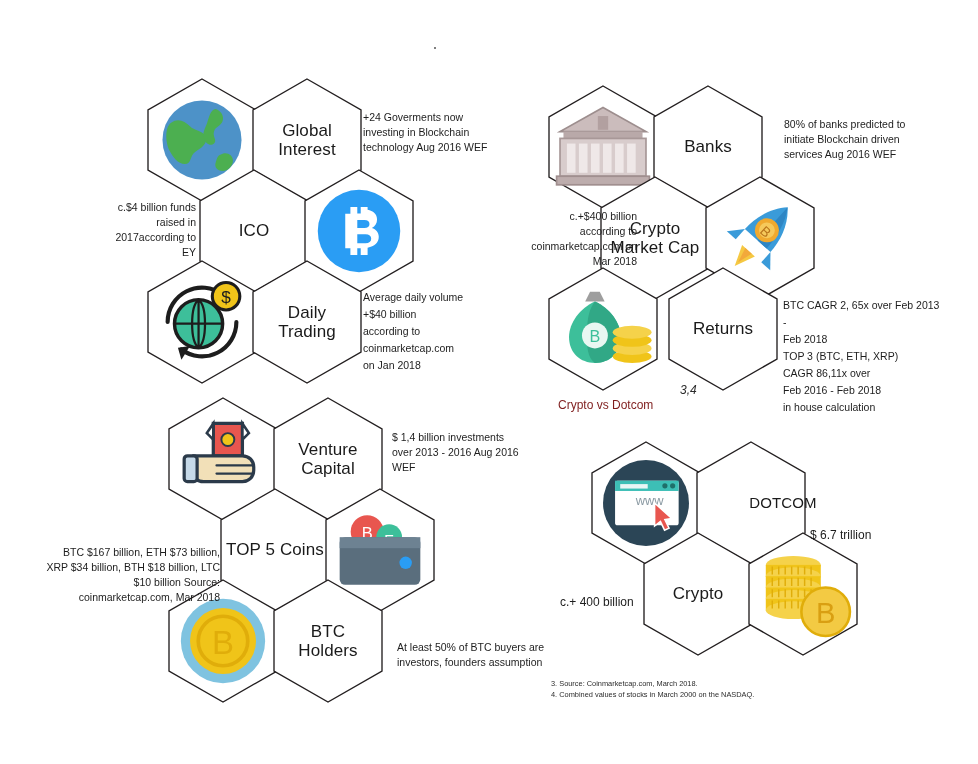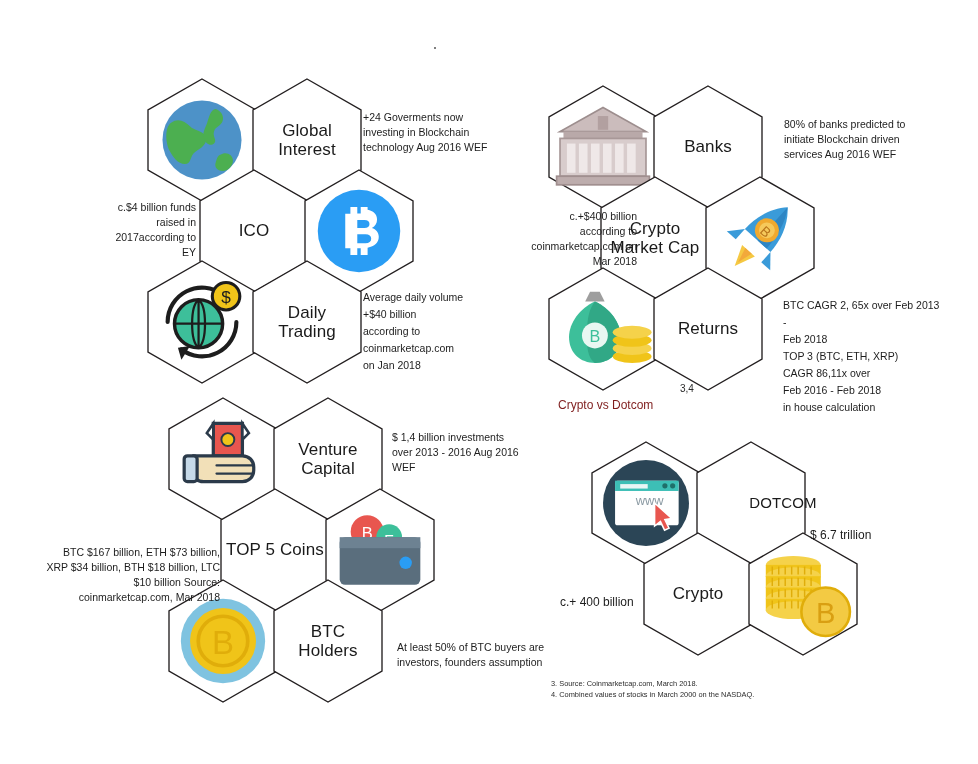--- a/index.html
+++ b/index.html
@@ -45,21 +45,21 @@
   .note.l{text-align:left;}
   .note.loose{line-height:1.62;}
 
   .section-title{
     position:absolute;
     font-size:12px;
     color:#7f1d1d;
   }
   .supmark{
     position:absolute;
-    font-size:10px;color:#2a2a2a;
+    font-size:12px;color:#2a2a2a;font-style:italic;
   }
   .footnotes{
     position:absolute;
     font-size:7.4px;
     line-height:1.45;
     color:#2b2b2b;
   }
   .dot-top{
     position:absolute;
     width:2px;height:2px;background:#555;border-radius:50%;
@@ -221,21 +221,21 @@
         <g>
           <ellipse cx="52" cy="46" rx="12" ry="4" fill="#f0c419"></ellipse>
           <ellipse cx="52" cy="41" rx="12" ry="4" fill="#f5d24a"></ellipse>
           <ellipse cx="52" cy="36" rx="12" ry="4" fill="#f0c419"></ellipse>
           <ellipse cx="52" cy="31" rx="12" ry="4" fill="#f5d24a"></ellipse>
         </g>
       </svg>
     </div>
   </div>
 
-  <div class="hex" style="left:653px;top:267px;">
+  <div class="hex" style="left:668px;top:267px;">
     <svg viewBox="0 0 110 124">
         <polygon class="hexpoly" points="55,1 109,32 109,92 55,123 1,92 1,32"></polygon>
       </svg>
     <div class="lbl">Returns</div>
   </div>
 
   <div class="note l" style="left:784px;top:117px;width:138px;">80% of banks predicted to initiate Blockchain driven services Aug 2016 WEF</div>
 
   <div class="note r" style="left:527px;top:209px;width:110px;">c.+$400 billion according to coinmarketcap.com on Mar 2018</div>
 

